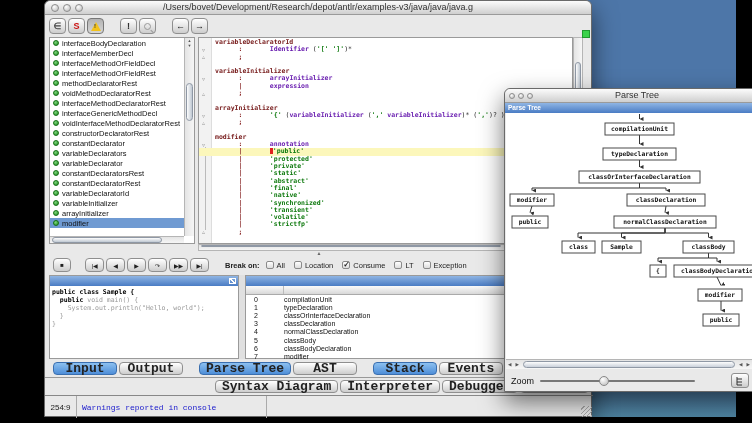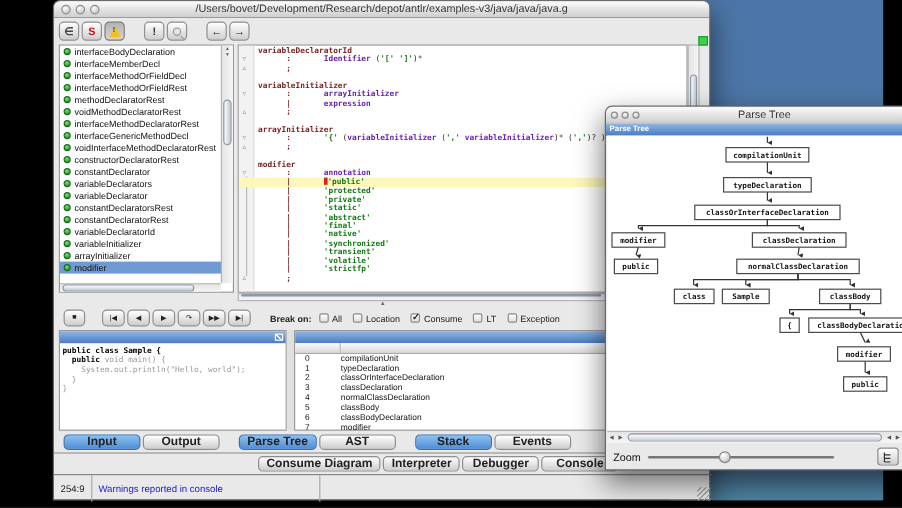--- a/index.html
+++ b/index.html
@@ -104,33 +104,33 @@
               display:flex;font-size:6.5px;font-weight:bold;color:#222;}
   .col-num-h{width:38px;text-align:center;border-right:1px solid #bbb;}
   .col-rule-h{flex:1;text-align:center;}
   #stack-rows{position:absolute;left:0;top:19px;width:100%;}
   .stack-row{display:flex;font-size:7px;color:#111;height:8.2px;align-items:center;}
   .stack-row .n{width:14px;text-align:right;padding-right:2px;}
   .stack-row .r{padding-left:24px;}
   
   .tab-row1{position:absolute;left:0;top:358px;width:548px;height:18px;display:flex;align-items:center;padding-left:8px;}
   .tab-btn{height:13px;min-width:64px;padding:0 6px;margin-right:2px;border:1px solid #8f8f8f;border-radius:4px;
-           background:linear-gradient(#ffffff,#cdcdcd);font-size:10px;font-weight:bold;color:#222;
-           display:flex;align-items:center;justify-content:center;}
+           background:linear-gradient(#ffffff,#cdcdcd);font-size:13px;font-weight:bold;color:#222;
+           display:flex;align-items:center;justify-content:center;font-family:Liberation Mono, monospace;}
   .tab-btn.active{background:linear-gradient(#8cc0f0,#4e8ed8);border-color:#3a6fb0;}
   .tab-gap{margin-left:14px;}
   .tab-row2{position:absolute;left:0;top:376px;width:548px;height:18px;border-top:1px solid #999;
             display:flex;align-items:center;padding-left:170px;}
   
   .status-bar{position:absolute;left:0;top:394px;width:548px;height:23px;border-top:1px solid #888;
               display:flex;align-items:stretch;font-size:8px;color:#222;}
   .scell{display:flex;align-items:center;border-right:1px solid #aaa;padding:0 5px;}
   .scell.c1{width:112px;}
   .scell.c2{width:32px;justify-content:center;}
-  .scell.c3{width:190px;color:#1a1acc;}
+  .scell.c3{width:190px;color:#1a1acc;font-family:Liberation Mono, monospace;}
   .scell.c4{flex:1;border-right:none;position:relative;}
   .grip{position:absolute;right:1px;bottom:1px;width:11px;height:11px;
         background:repeating-linear-gradient(135deg,transparent 0 2px,#aaa 2px 3px);}
   
   #pt-window{left:480px;top:88px;width:266px;height:304px;z-index:5;}
   .pt-head{position:absolute;left:0;top:14px;width:100%;height:10px;
            background:linear-gradient(#8fb5e4,#4a7cc4);color:#fff;font-size:6.5px;font-weight:bold;
            padding:1px 0 0 3px;}
   .pt-content{position:absolute;left:1px;top:24px;width:246px;height:246px;background:#fff;overflow:hidden;}
   .pt-vsb{position:absolute;right:1px;top:24px;width:11px;height:246px;
@@ -395,21 +395,21 @@
 
     <div class="tab-row1" id="tab-row1">
         <div class="tab-btn active">Input</div>
         <div class="tab-btn">Output</div>
         <div class="tab-btn active tab-gap">Parse Tree</div>
         <div class="tab-btn">AST</div>
         <div class="tab-btn active tab-gap">Stack</div>
         <div class="tab-btn">Events</div>
       </div>
     <div class="tab-row2" id="tab-row2">
-        <div class="tab-btn">Consume Diagram</div>
+        <div class="tab-btn">Syntax Diagram</div>
         <div class="tab-btn">Interpreter</div>
         <div class="tab-btn">Debugger</div>
         <div class="tab-btn">Console</div>
       </div>
 
     <div class="status-bar">
       <div class="scell c2">254:9</div>
       <div class="scell c3">Warnings reported in console</div>
       <div class="scell c4">
         <div class="grip"></div>

